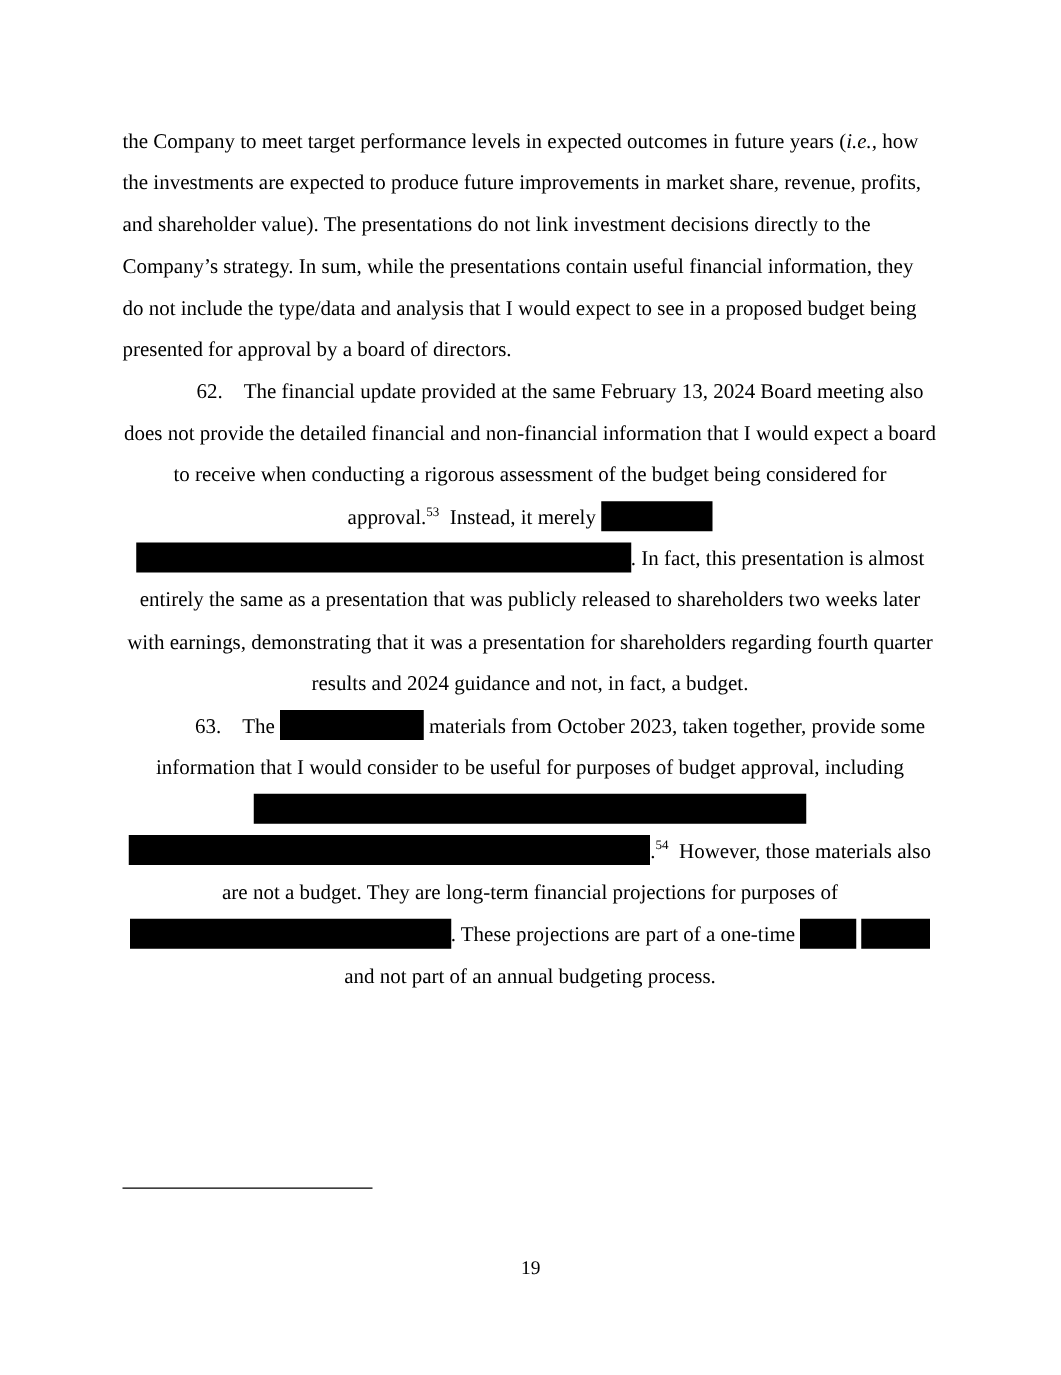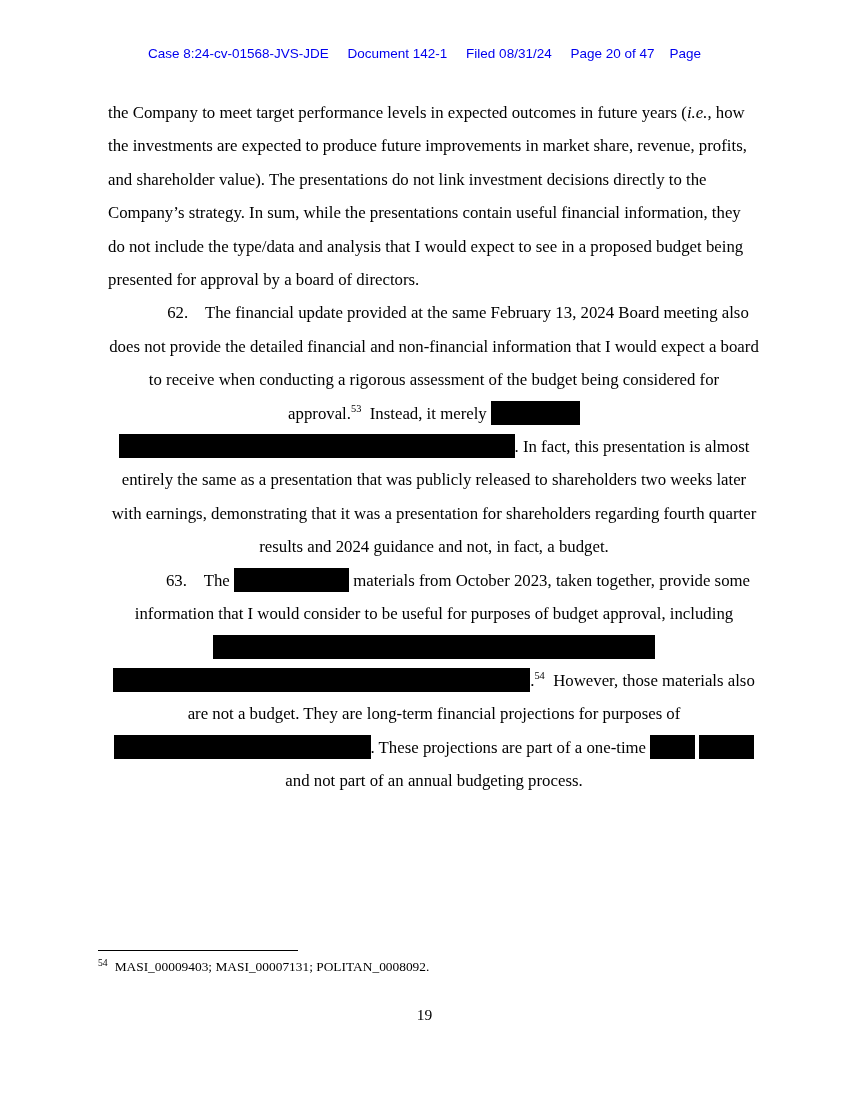--- a/index.html
+++ b/index.html
@@ -16,21 +16,21 @@
     top: 14px; left: 0; width: 100%;
     text-align: center;
     font-family: "Liberation Sans", sans-serif;
     font-size: 13.5px;
     line-height: 16px;
     color: var(--header-color, #0000EE);
     white-space: pre;
   }
   .document-body {
     position: absolute;
-    left: 108px; top: 96px;
+    left: 98px; top: 96px;
     width: 652px;
     font-size: 16.8px;
     line-height: 33.4px;
     text-align: left;
   }
   .document-body p { margin: 0; }
   .document-body p.indent { text-indent: 48px; text-align: center; }
   .redaction {
     display: inline-block;
     background: var(--redaction-color, #000000);
@@ -64,29 +64,25 @@
     position: absolute;
     top: 1006px; left: 0; width: 100%;
     text-align: center;
     font-size: 15.5px;
   }
 </style>
 </head>
 <body>
 
 <div class="header-stamp">
-  <div>Case 8:24-cv-01568-JVS-JDE     Document 142-1     Filed 08/31/24     Page 20 of 47    Page</div>
 </div>
 
 <div class="document-body">
     <p class=""><span>the Company to meet target performance levels in expected outcomes in future years (</span><em>i.e.</em><span>, how the investments are expected to produce future improvements in market share, revenue, profits, and shareholder value).  The presentations do not link investment decisions directly to the Company’s strategy.  In sum, while the presentations contain useful financial information, they do not include the type/data and analysis that I would expect to see in a proposed budget being presented for approval by a board of directors.</span></p>
     <p class="indent"><span>62.&nbsp;&nbsp;&nbsp;&nbsp;The financial update provided at the same February 13, 2024 Board meeting also does not provide the detailed financial and non-financial information that I would expect a board to receive when conducting a rigorous assessment of the budget being considered for approval.</span><sup class="fn-ref">53</sup><span>&nbsp; Instead, it merely </span><span class="redaction" style="width: 89px;"></span><span> </span><span class="redaction" style="width: 396px;"></span><span>.  In fact, this presentation is almost entirely the same as a presentation that was publicly released to shareholders two weeks later with earnings, demonstrating that it was a presentation for shareholders regarding fourth quarter results and 2024 guidance and not, in fact, a budget.</span></p>
     <p class="indent"><span>63.&nbsp;&nbsp;&nbsp;&nbsp;The </span><span class="redaction" style="width: 115px;"></span><span> materials from October 2023, taken together, provide some information that I would consider to be useful for purposes of budget approval, including </span><span class="redaction" style="width: 442px;"></span><span> </span><span class="redaction" style="width: 417px;"></span><span>.</span><sup class="fn-ref">54</sup><span>&nbsp; However, those materials also are not a budget.  They are long-term financial projections for purposes of </span><span class="redaction" style="width: 257px;"></span><span>.  These projections are part of a one-time </span><span class="redaction" style="width: 45px;"></span><span> </span><span class="redaction" style="width: 55px;"></span><span> and not part of an annual budgeting process.</span></p>
   </div>
 
 <div class="footnotes-section">
   <div class="fn-rule"></div>
-  <div class="fn">
-    <sup>54</sup><span>MASI_00009403; MASI_00007131; POLITAN_0008092.</span>
-  </div>
 </div>
 
 <div class="page-number">19</div>
 
 </body></html>

